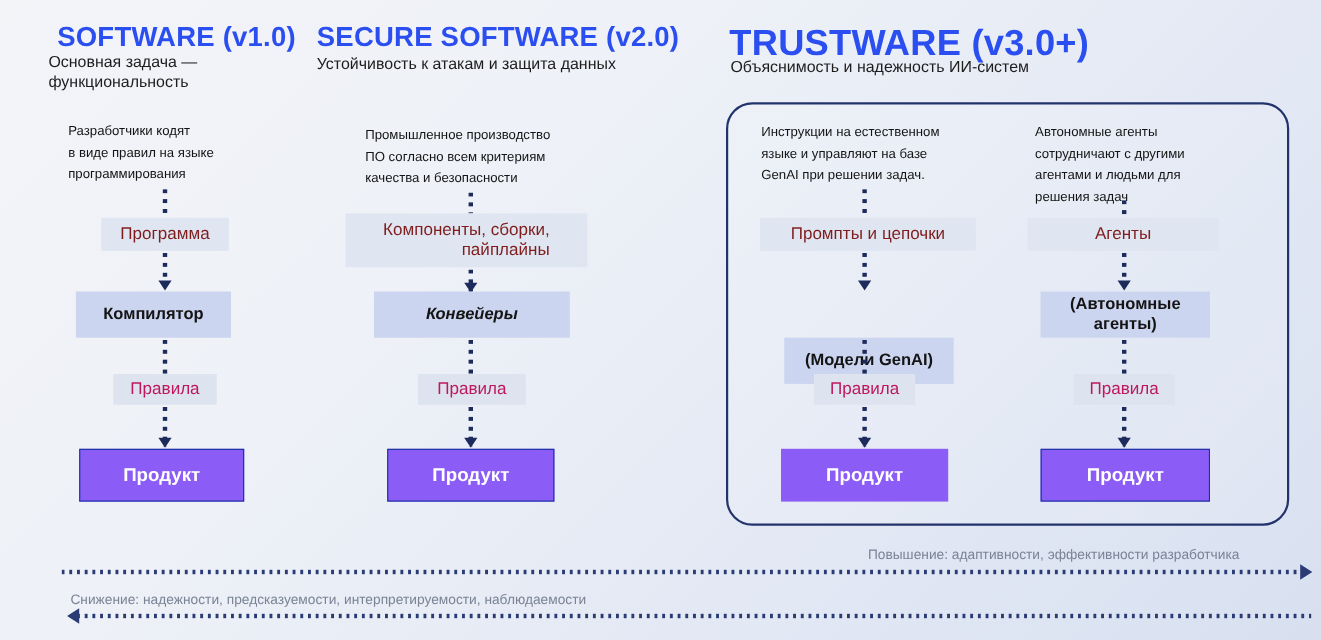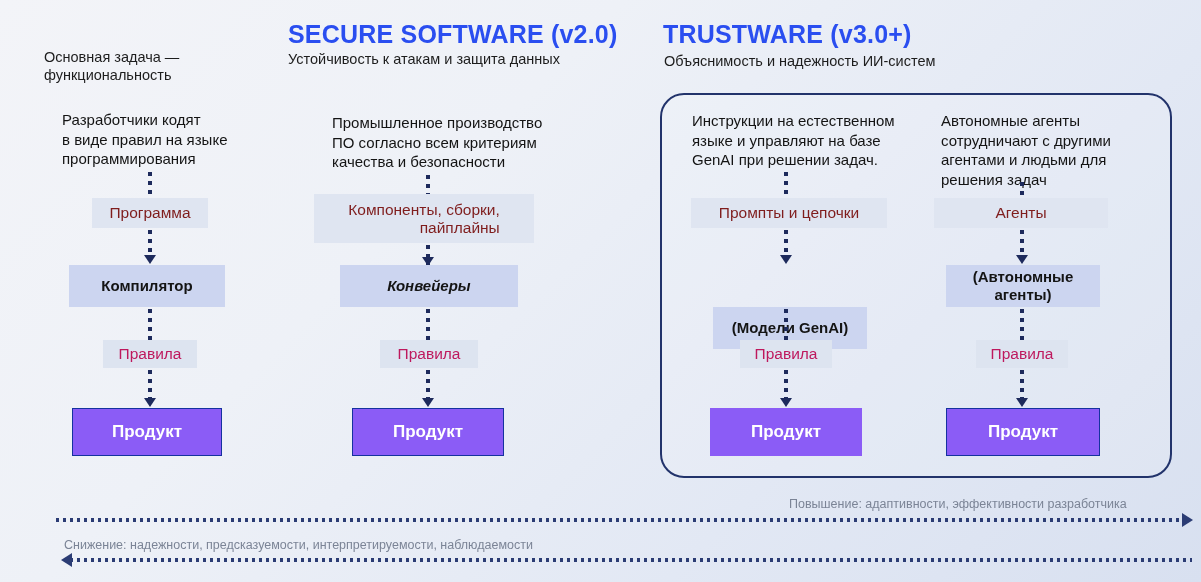--- a/index.html
+++ b/index.html
@@ -67,21 +67,21 @@
     border: 1px solid #15329f;
     color: #ffffff;
     font-size: 17px;
     font-weight: bold;
   }
   .node.product.noborder { border: none; }
 
   
   .blurb {
     position: absolute;
-    font-size: 15px;
+    font-size: 12px;
     line-height: 19.5px;
     color: #141414;
   }
 
   
   .conn { position: absolute; }
   .conn .dots {
     position: absolute;
     left: 50%;
     top: 0;
@@ -132,39 +132,40 @@
     white-space: nowrap;
   }
 </style>
 </head>
 <body>
 
 <div class="canvas">
 
   <div class="frame" style="left:660px; top:93px; width:512px; height:385px;"></div>
 
+  <div class="col-title" style="left:52px; top:20px; font-size:25px;">SOFTWARE (v1.0)</div>
   <div class="col-sub" style="left:44px; top:48px; width:230px; white-space:pre-line;">Основная задача —
 функциональность</div>
 
   <div class="blurb" style="left:62px; top:110px; width:230px; white-space:pre-line;">Разработчики кодят
 в виде правил на языке
 программирования</div>
 
   <div class="conn" style="left:136px; top:172px; width:28px; height:25px;">
     <div class="dots"></div>
   </div>
 
   <div class="node plain" style="left:92px; top:198px; width:116px; height:30px; white-space:pre-line;">Программа</div>
 
   <div class="conn" style="left:136px; top:230px; width:28px; height:33px;">
     <div class="dots"></div>
       <div class="head"></div>
   </div>
 
-  <div class="node engine" style="left:69px; top:265px; width:156px; height:42px; white-space:pre-line;">Компилятор</div>
+  <div class="node engine" style="left:69px; top:265px; width:141px; height:42px; white-space:pre-line;">Компилятор</div>
 
   <div class="conn" style="left:136px; top:309px; width:28px; height:31px;">
     <div class="dots"></div>
   </div>
 
   <div class="node rules" style="left:103px; top:340px; width:94px; height:28px; white-space:pre-line;">Правила</div>
 
   <div class="conn" style="left:136px; top:370px; width:28px; height:36px;">
     <div class="dots"></div>
       <div class="head"></div>
@@ -199,21 +200,21 @@
 
   <div class="node rules" style="left:380px; top:340px; width:98px; height:28px; white-space:pre-line;">Правила</div>
 
   <div class="conn" style="left:414px; top:370px; width:28px; height:36px;">
     <div class="dots"></div>
       <div class="head"></div>
   </div>
 
   <div class="node product" style="left:352px; top:408px; width:152px; height:48px; white-space:pre-line;">Продукт</div>
 
-  <div class="col-title" style="left:663px; top:20px; font-size:25px;">TRUSTWARE (v3.0+)</div>
+  <div class="col-title" style="left:663px; top:20px; font-size:33px;">TRUSTWARE (v3.0+)</div>
   <div class="col-sub" style="left:664px; top:52px; width:430px; white-space:pre-line;">Объяснимость и надежность ИИ-систем</div>
 
   <div class="blurb" style="left:692px; top:111px; width:250px; white-space:pre-line;">Инструкции на естественном
 языке и управляют на базе
 GenAI при решении задач.</div>
 
   <div class="conn" style="left:772px; top:172px; width:28px; height:25px;">
     <div class="dots"></div>
   </div>
 

